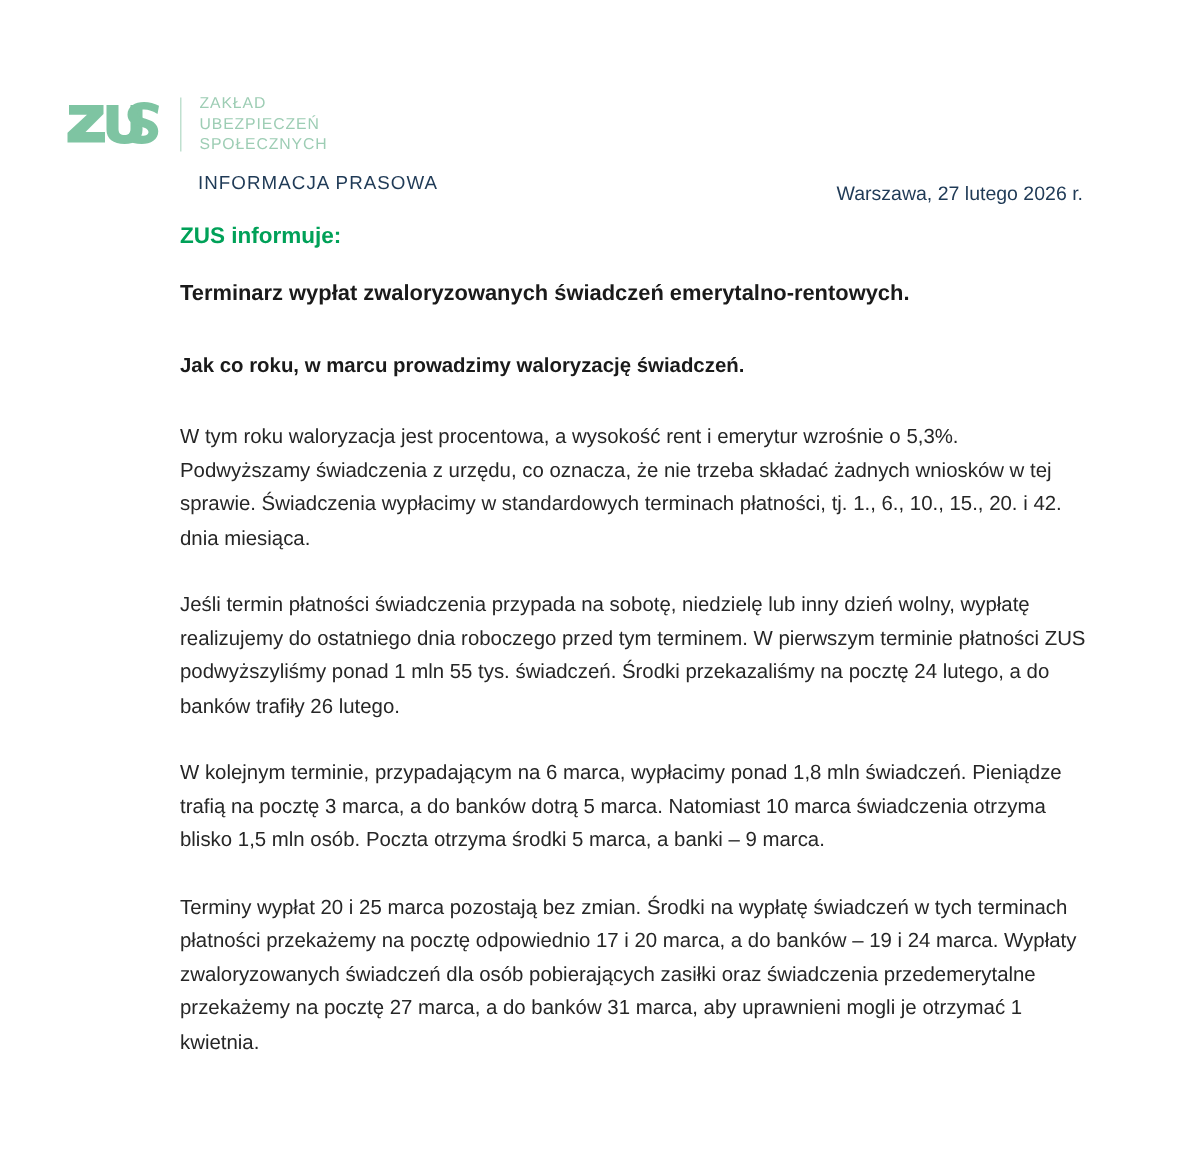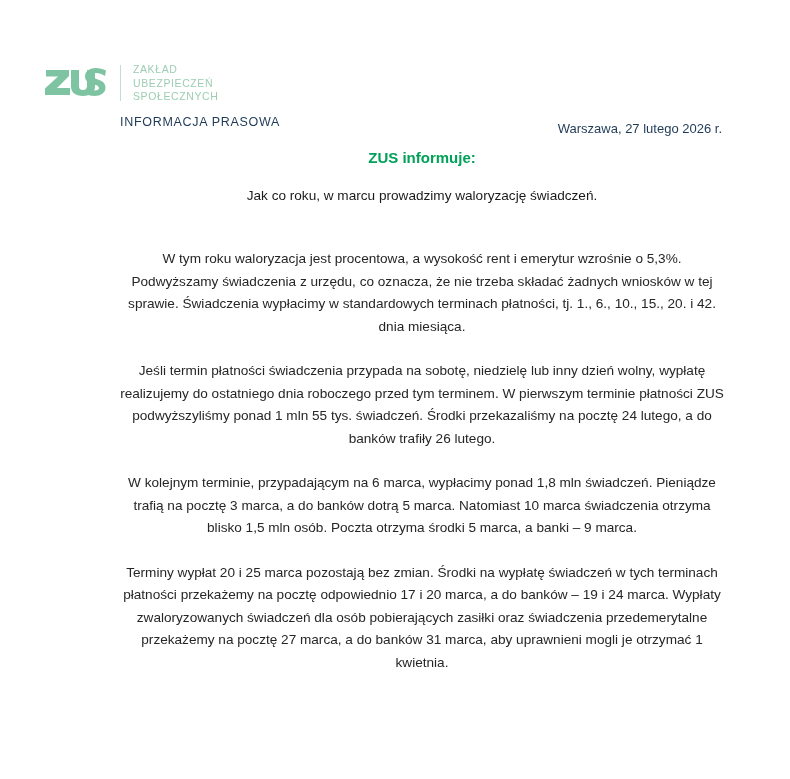--- a/index.html
+++ b/index.html
@@ -67,59 +67,58 @@
     right: 68px;
     top: 76px;
     font-size: 13px;
     color: #1f3a56;
     white-space: nowrap;
     margin-top: 45px;
   }
 
   .press-label {
     position: absolute;
-    left: 120px;
+    left: 132px;
     top: 115px;
     font-size: 12.5px;
     letter-spacing: 0.7px;
     color: #1f3a56;
     text-transform: uppercase;
     white-space: nowrap;
   }
 
   
   .content {
     position: absolute;
     left: 120px;
     top: 148px;
     width: 604px;
-    text-align: center;
   }
 
   .kicker {
     font-size: 15px;
     font-weight: bold;
     color: #00a158;
     margin: 0 0 18px 0;
     line-height: 20px;
   }
 
   .headline {
     font-size: 14.6px;
     font-weight: bold;
     color: #1a1a1a;
     margin: 0 0 28px 0;
     line-height: 20px;
   }
 
   .lede {
     font-size: 13.6px;
-    font-weight: normal;
+    font-weight: bold;
     color: #1a1a1a;
-    margin: 0 0 42px 0;
+    margin: 0 0 26px 0;
     line-height: 20px;
   }
 
   .para {
     font-size: 13.6px;
     color: #262626;
     line-height: 22.5px;
     margin: 0 0 22px 0;
   }
 
@@ -157,20 +156,21 @@
 
     <div class="doc-date">Warszawa, 27 lutego 2026 r.</div>
 
     <div class="press-label">INFORMACJA PRASOWA</div>
   </div>
 
   <div class="content">
 
     <p class="kicker">ZUS informuje:</p>
 
+    <p class="headline">Terminarz wypłat zwaloryzowanych świadczeń emerytalno-rentowych.</p>
 
     <p class="lede">Jak co roku, w marcu prowadzimy waloryzację świadczeń.</p>
 
     <p class="para">W tym roku waloryzacja jest procentowa, a wysokość rent i emerytur wzrośnie o 5,3%. Podwyższamy świadczenia z urzędu, co oznacza, że nie trzeba składać żadnych wniosków w tej sprawie. Świadczenia wypłacimy w standardowych terminach płatności, tj. 1., 6., 10., 15., 20. i 42. dnia miesiąca.</p>
     <p class="para">Jeśli termin płatności świadczenia przypada na sobotę, niedzielę lub inny dzień wolny, wypłatę realizujemy do ostatniego dnia roboczego przed tym terminem. W pierwszym terminie płatności ZUS podwyższyliśmy ponad 1 mln 55 tys. świadczeń. Środki przekazaliśmy na pocztę 24 lutego, a do banków trafiły 26 lutego.</p>
     <p class="para">W kolejnym terminie, przypadającym na 6 marca, wypłacimy ponad 1,8 mln świadczeń. Pieniądze trafią na pocztę 3 marca, a do banków dotrą 5 marca. Natomiast 10 marca świadczenia otrzyma blisko 1,5 mln osób. Poczta otrzyma środki 5 marca, a banki – 9 marca.</p>
     <p class="para">Terminy wypłat 20 i 25 marca pozostają bez zmian. Środki na wypłatę świadczeń w tych terminach płatności przekażemy na pocztę odpowiednio 17 i 20 marca, a do banków – 19 i 24 marca. Wypłaty zwaloryzowanych świadczeń dla osób pobierających zasiłki oraz świadczenia przedemerytalne przekażemy na pocztę 27 marca, a do banków 31 marca, aby uprawnieni mogli je otrzymać 1 kwietnia.</p>
 
   </div>
 

